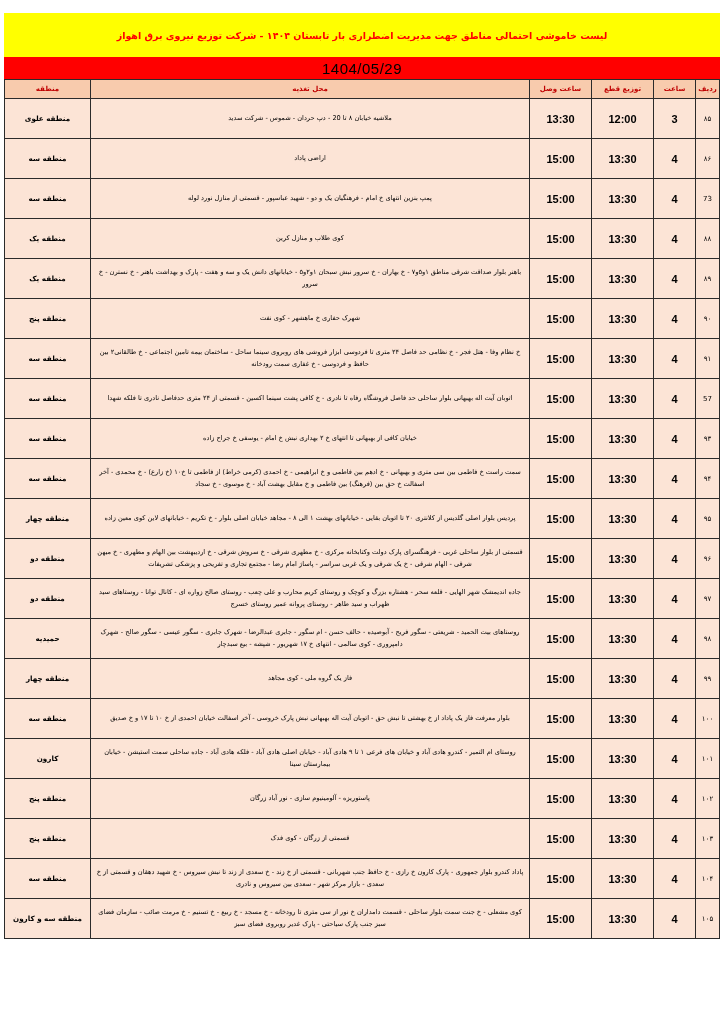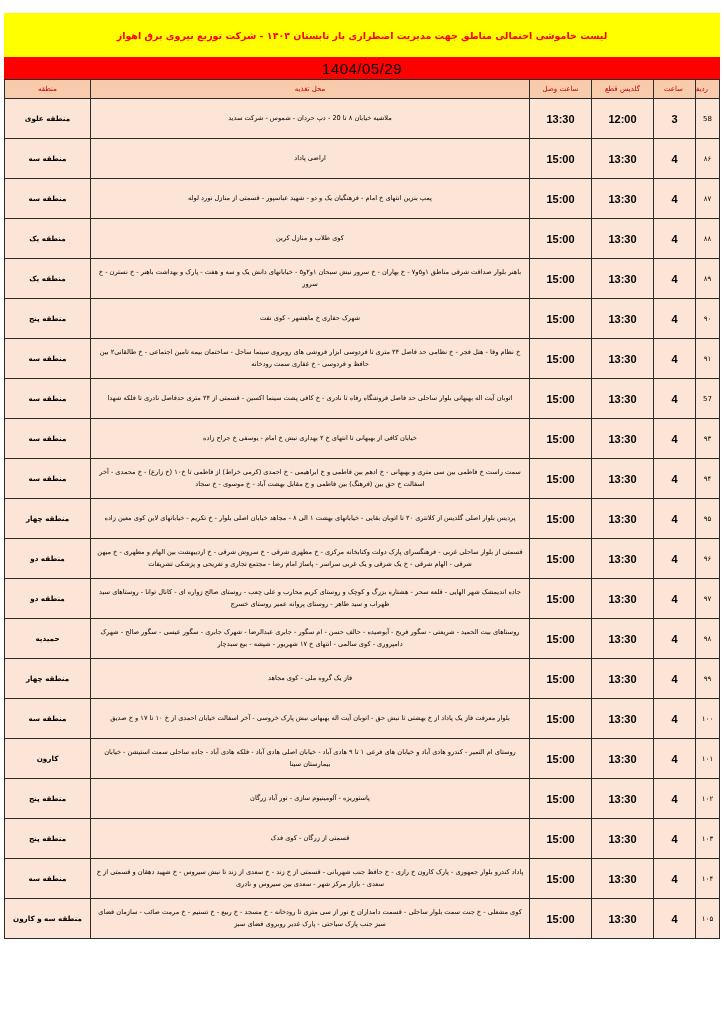--- a/index.html
+++ b/index.html
@@ -34,21 +34,21 @@
   }
   .schedule th,.schedule td{
     border:0.8px solid #2b2b2b;
     vertical-align:middle;text-align:center;
     overflow:hidden;
   }
   .schedule thead tr{height:19px;}
   .schedule thead th{
     background:var(--header-bg,#f8cbad);
     color:var(--header-text,#c00000);
-    font-size:7px;font-weight:normal;padding:1px 12px;
+    font-size:7px;font-weight:bold;padding:1px 2px;
   }
   .schedule tbody tr{height:40px;}
   .schedule tbody td{
     background:var(--row-bg,#fce4d6);
     color:#000;padding:1px 5px;
   }
   td.c-rowno{font-size:7px;}
   td.c-block,td.c-time{
     font-size:11px;font-weight:bold;direction:ltr;
     font-family:"Liberation Sans",sans-serif;
@@ -75,45 +75,45 @@
       <col style="width:42px">
       <col style="width:62px">
       <col style="width:62px">
       <col>
       <col style="width:86px">
     </colgroup>
     <thead>
       <tr>
         <th>ردیف</th>
         <th>ساعت</th>
-        <th>گلدیس قطع</th>
+        <th>توزیع قطع</th>
         <th>ساعت وصل</th>
         <th>محل تغذیه</th>
         <th>منطقه</th>
       </tr>
     </thead>
     <tbody id="rows">
         <tr>
-          <td class="c-rowno">58</td>
+          <td class="c-rowno">۸۵</td>
           <td class="c-block">3</td>
           <td class="c-time">12:00</td>
           <td class="c-time">13:30</td>
           <td class="c-loc">ملاشیه خیابان ۸ تا 20 - دپ حردان - شموس - شرکت سدید</td>
           <td class="c-region">منطقه علوی</td>
         </tr>
         <tr>
           <td class="c-rowno">۸۶</td>
           <td class="c-block">4</td>
           <td class="c-time">13:30</td>
           <td class="c-time">15:00</td>
           <td class="c-loc">اراضی پاداد</td>
           <td class="c-region">منطقه سه</td>
         </tr>
         <tr>
-          <td class="c-rowno">۸۷</td>
+          <td class="c-rowno">73</td>
           <td class="c-block">4</td>
           <td class="c-time">13:30</td>
           <td class="c-time">15:00</td>
           <td class="c-loc">پمپ بنزین انتهای خ امام - فرهنگیان یک و دو - شهید عباسپور - قسمتی از منازل نورد لوله</td>
           <td class="c-region">منطقه سه</td>
         </tr>
         <tr>
           <td class="c-rowno">۸۸</td>
           <td class="c-block">4</td>
           <td class="c-time">13:30</td>

